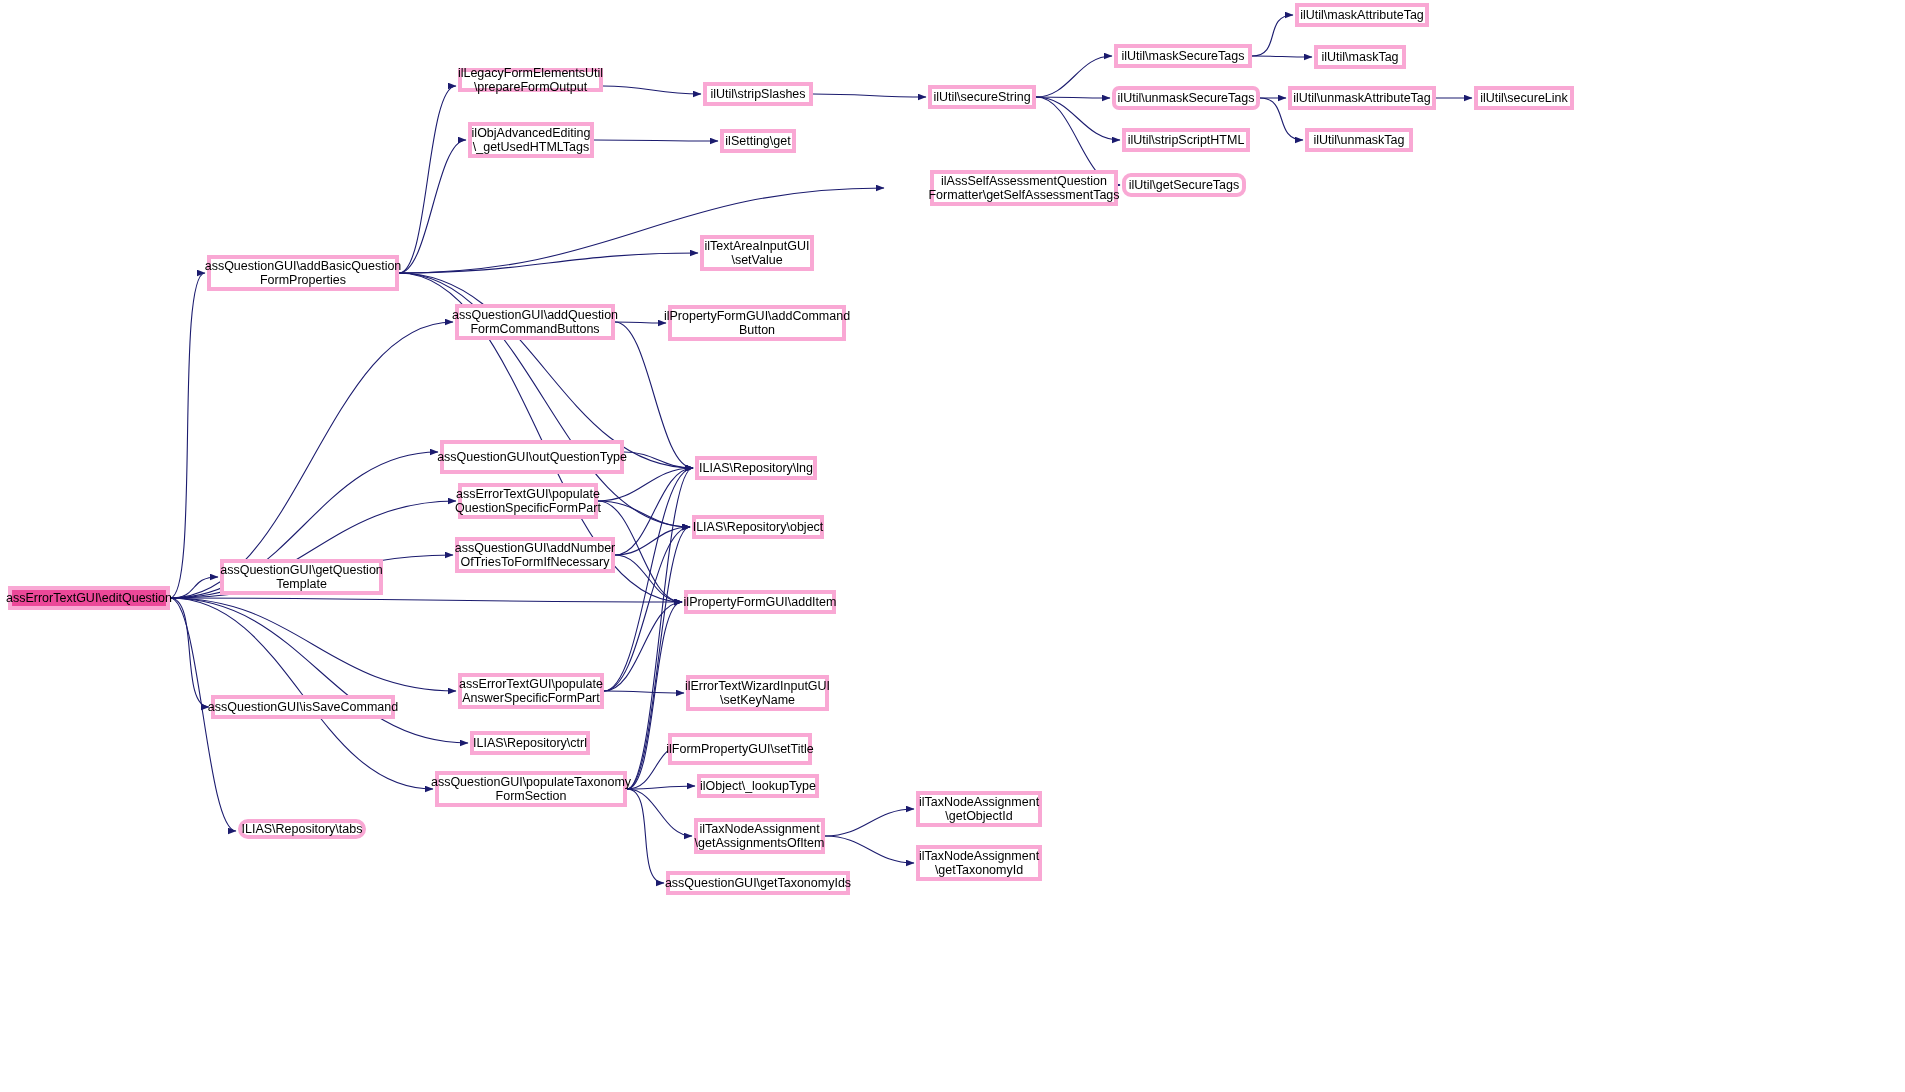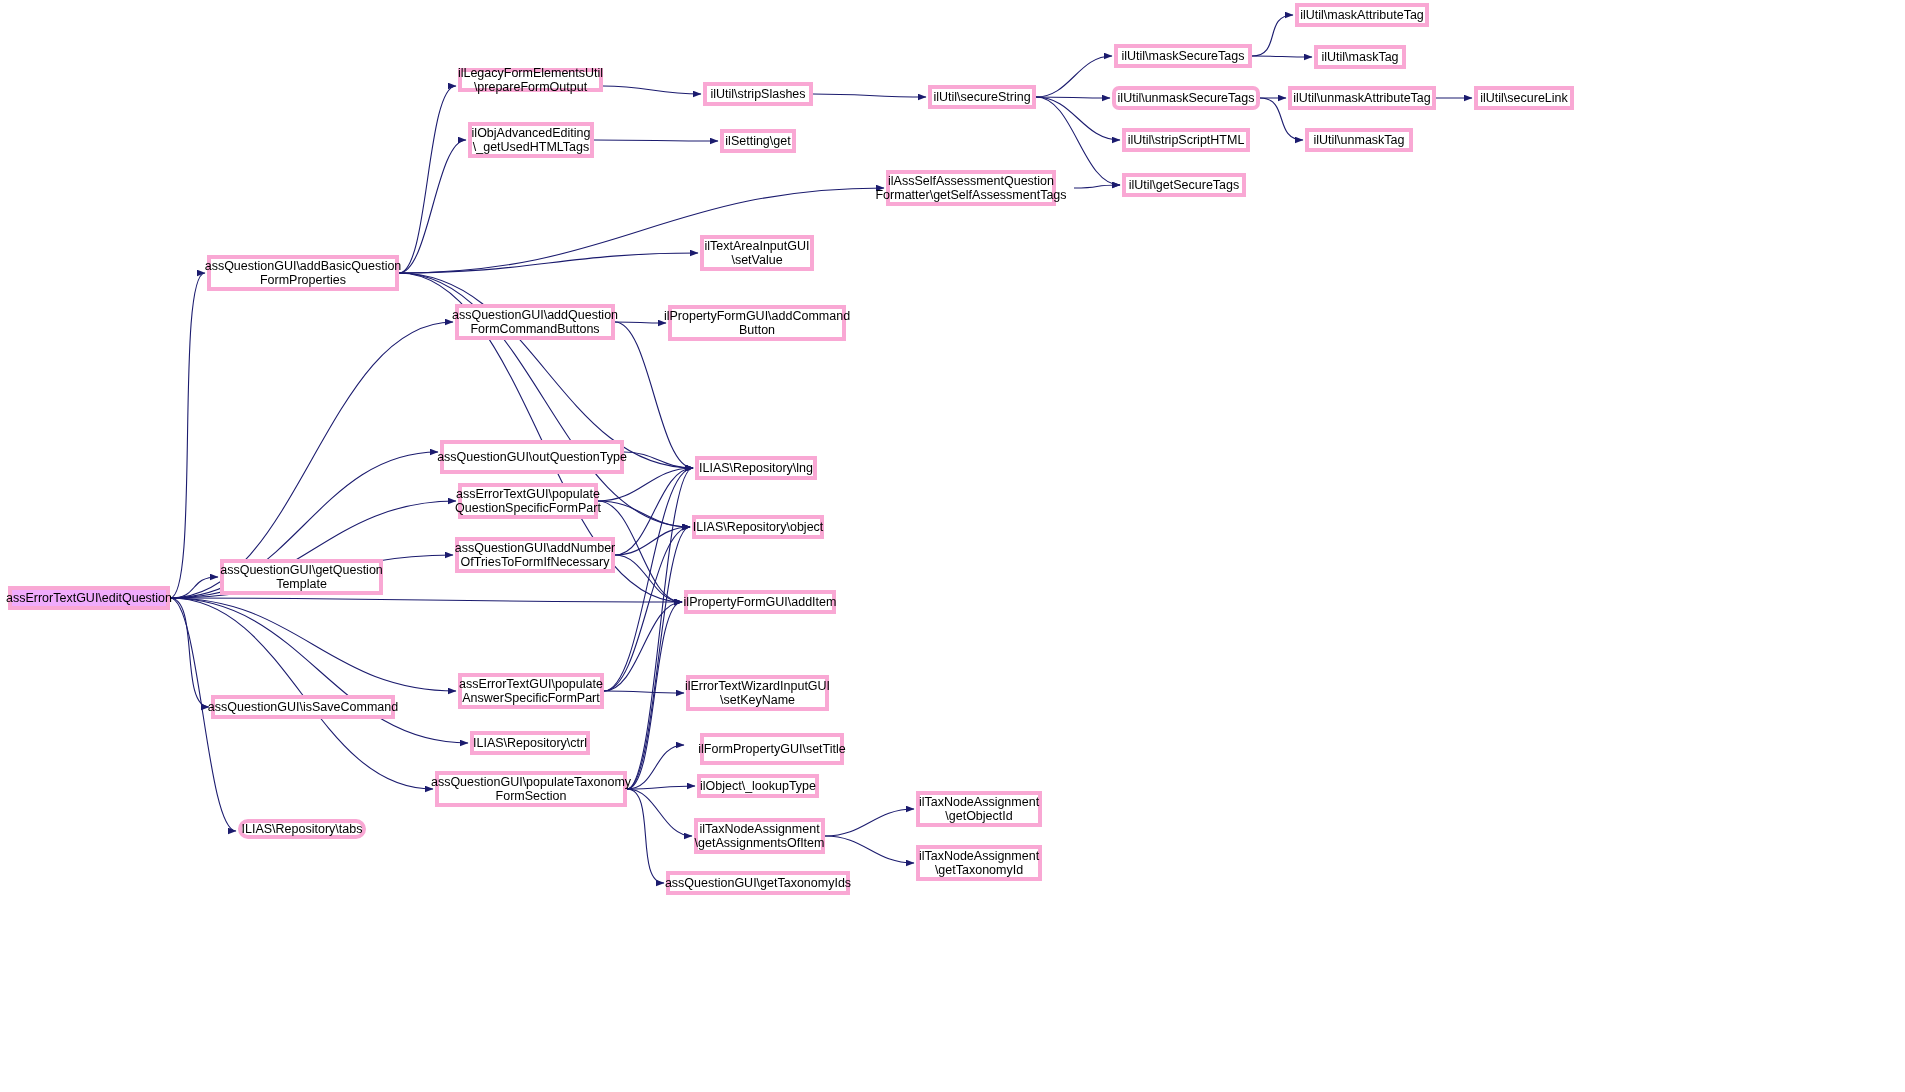--- a/index.html
+++ b/index.html
@@ -35,21 +35,21 @@
     line-height: 14px;
     text-align: center;
     display: flex;
     align-items: center;
     justify-content: center;
     white-space: pre-line;
     padding: 1px 3px;
     z-index: 2;
   }
   .node.root {
-    background: #f0abfc;
+    background: #ec4899;
   }
 </style>
 </head>
 <body>
 
 <div id="canvas">
   <svg id="edges" viewBox="0 0 1905 1092">
     <defs>
       <marker id="arrow" markerWidth="9" markerHeight="7" refX="8.5" refY="3.5" orient="auto" markerUnits="userSpaceOnUse">
         <path d="M0,0 L9,3.5 L0,7 z" fill="#1b1b6e"></path>
@@ -119,27 +119,27 @@
       <div class="node" style="left: 458px; top: 68px; width: 145px; height: 24px;">ilLegacyFormElementsUtil
 \prepareFormOutput</div>
       <div class="node" style="left: 468px; top: 122px; width: 126px; height: 36px;">ilObjAdvancedEditing
 \_getUsedHTMLTags</div>
       <div class="node" style="left: 703px; top: 82px; width: 110px; height: 24px;">ilUtil\stripSlashes</div>
       <div class="node" style="left: 720px; top: 129px; width: 76px; height: 24px;">ilSetting\get</div>
       <div class="node" style="left: 928px; top: 85px; width: 108px; height: 24px;">ilUtil\secureString</div>
       <div class="node" style="left: 1114px; top: 44px; width: 138px; height: 24px;">ilUtil\maskSecureTags</div>
       <div class="node" style="left: 1112px; top: 86px; width: 148px; height: 24px; border-radius: 7px;">ilUtil\unmaskSecureTags</div>
       <div class="node" style="left: 1122px; top: 128px; width: 128px; height: 24px;">ilUtil\stripScriptHTML</div>
-      <div class="node" style="left: 1122px; top: 173px; width: 124px; height: 24px;">ilUtil\getSecureTags</div>
+      <div class="node" style="left: 1122px; top: 173px; width: 124px; height: 24px; border-radius: 9px;">ilUtil\getSecureTags</div>
       <div class="node" style="left: 1295px; top: 3px; width: 134px; height: 24px;">ilUtil\maskAttributeTag</div>
       <div class="node" style="left: 1314px; top: 45px; width: 92px; height: 24px;">ilUtil\maskTag</div>
       <div class="node" style="left: 1288px; top: 86px; width: 148px; height: 24px;">ilUtil\unmaskAttributeTag</div>
       <div class="node" style="left: 1305px; top: 128px; width: 108px; height: 24px;">ilUtil\unmaskTag</div>
       <div class="node" style="left: 1474px; top: 86px; width: 100px; height: 24px;">ilUtil\secureLink</div>
-      <div class="node" style="left: 886px; top: 170px; width: 170px; height: 36px;">ilAssSelfAssessmentQuestion
+      <div class="node" style="left: 930px; top: 170px; width: 188px; height: 36px;">ilAssSelfAssessmentQuestion
 Formatter\getSelfAssessmentTags</div>
       <div class="node" style="left: 700px; top: 235px; width: 114px; height: 36px;">ilTextAreaInputGUI
 \setValue</div>
       <div class="node" style="left: 455px; top: 304px; width: 160px; height: 36px;">assQuestionGUI\addQuestion
 FormCommandButtons</div>
       <div class="node" style="left: 668px; top: 305px; width: 178px; height: 36px;">ilPropertyFormGUI\addCommand
 Button</div>
       <div class="node" style="left: 440px; top: 440px; width: 184px; height: 34px;">assQuestionGUI\outQuestionType</div>
       <div class="node" style="left: 458px; top: 483px; width: 140px; height: 36px;">assErrorTextGUI\populate
 QuestionSpecificFormPart</div>
@@ -149,21 +149,21 @@
       <div class="node" style="left: 692px; top: 515px; width: 132px; height: 24px;">ILIAS\Repository\object</div>
       <div class="node" style="left: 684px; top: 590px; width: 152px; height: 24px;">ilPropertyFormGUI\addItem</div>
       <div class="node" style="left: 220px; top: 559px; width: 163px; height: 36px;">assQuestionGUI\getQuestion
 Template</div>
       <div class="node" style="left: 458px; top: 673px; width: 146px; height: 36px;">assErrorTextGUI\populate
 AnswerSpecificFormPart</div>
       <div class="node" style="left: 686px; top: 675px; width: 143px; height: 36px;">ilErrorTextWizardInputGUI
 \setKeyName</div>
       <div class="node" style="left: 211px; top: 695px; width: 184px; height: 24px;">assQuestionGUI\isSaveCommand</div>
       <div class="node" style="left: 470px; top: 731px; width: 120px; height: 24px;">ILIAS\Repository\ctrl</div>
-      <div class="node" style="left: 700px; top: 733px; width: 144px; height: 32px;">ilFormPropertyGUI\setTitle</div>
+      <div class="node" style="left: 668px; top: 733px; width: 144px; height: 32px;">ilFormPropertyGUI\setTitle</div>
       <div class="node" style="left: 435px; top: 771px; width: 192px; height: 36px;">assQuestionGUI\populateTaxonomy
 FormSection</div>
       <div class="node" style="left: 697px; top: 774px; width: 122px; height: 24px;">ilObject\_lookupType</div>
       <div class="node" style="left: 916px; top: 791px; width: 126px; height: 36px;">ilTaxNodeAssignment
 \getObjectId</div>
       <div class="node" style="left: 694px; top: 818px; width: 131px; height: 36px;">ilTaxNodeAssignment
 \getAssignmentsOfItem</div>
       <div class="node" style="left: 916px; top: 845px; width: 126px; height: 36px;">ilTaxNodeAssignment
 \getTaxonomyId</div>
       <div class="node" style="left: 666px; top: 871px; width: 184px; height: 24px;">assQuestionGUI\getTaxonomyIds</div>

